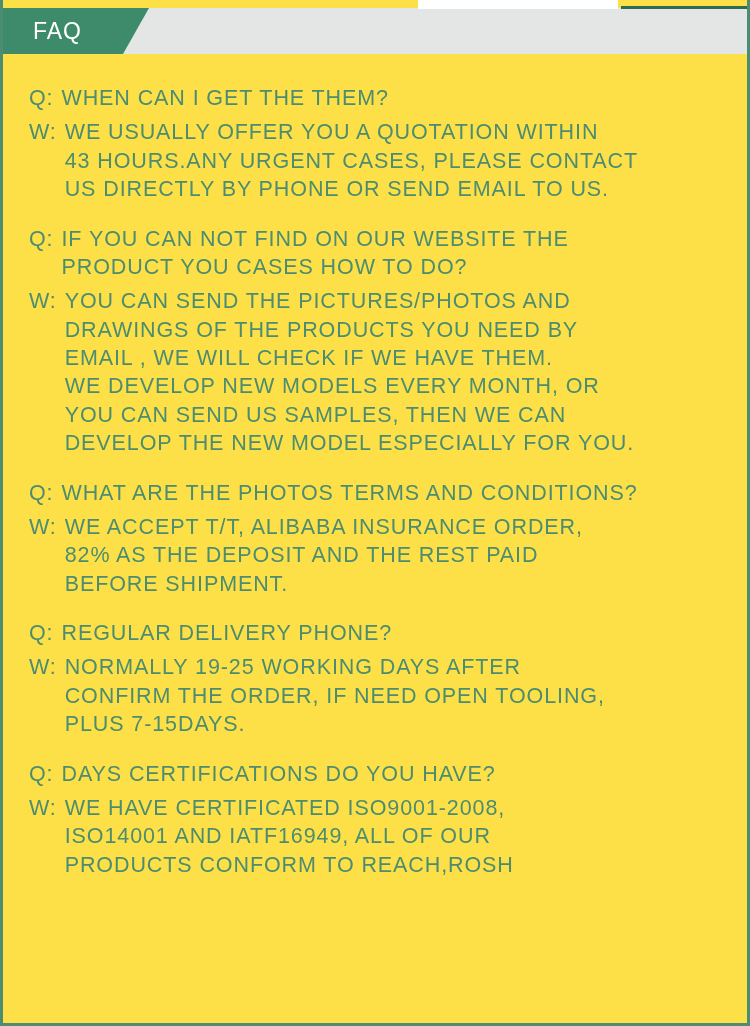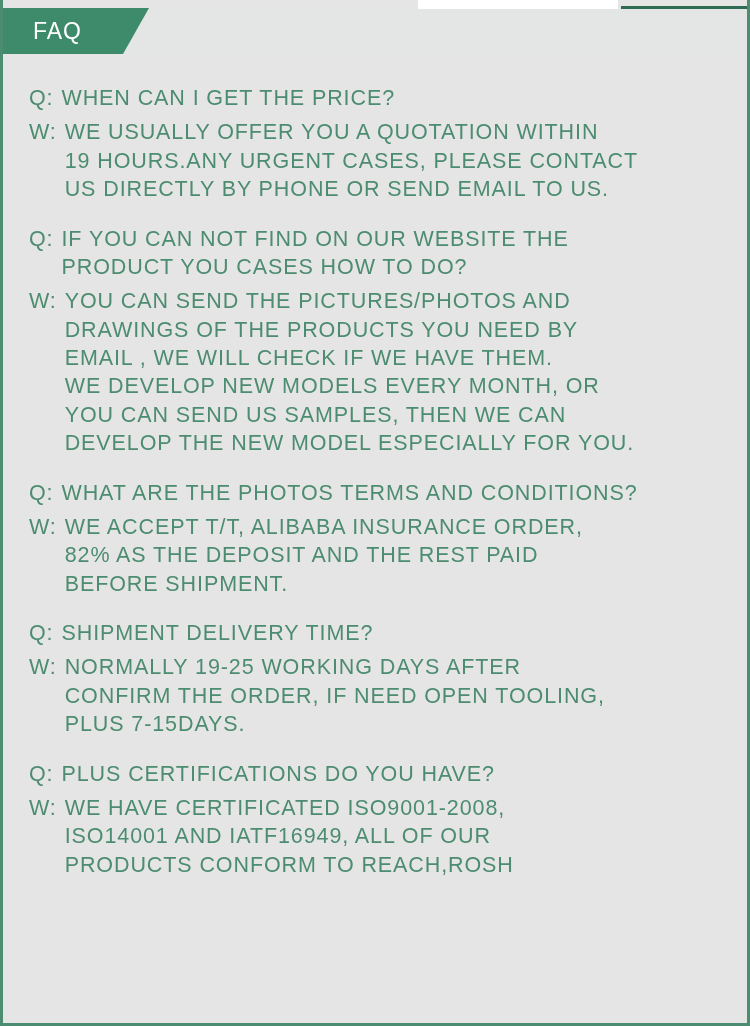--- a/index.html
+++ b/index.html
@@ -15,21 +15,21 @@
   }
 
   .page {
     position: relative;
     width: 750px;
     height: 1026px;
     box-sizing: border-box;
     border-left: 3px solid #4c8c70;
     border-right: 3px solid #4c8c70;
     border-bottom: 3px solid #4c8c70;
-    background: #e5e5e5;
+    background: #fde047;
   }
 
   
   .header {
     position: relative;
     height: 62px;
     width: 100%;
     overflow: hidden;
   }
   .header-grey-strip {
@@ -129,26 +129,26 @@
       <span class="header-title">FAQ</span>
     </div>
     <div class="header-green-tab-slant"></div>
   </div>
 
   <div class="faq-body">
 
     <div class="qa-block">
       <div class="line question">
         <span class="tag">Q:</span>
-        <span class="txt">WHEN CAN I GET THE PRICE?</span>
+        <span class="txt">WHEN CAN I GET THE THEM?</span>
       </div>
       <div class="line answer">
         <span class="tag">W:</span>
         <span class="txt">WE USUALLY OFFER YOU A QUOTATION WITHIN
-19 HOURS.ANY URGENT CASES, PLEASE CONTACT
+43 HOURS.ANY URGENT CASES, PLEASE CONTACT
 US DIRECTLY BY PHONE OR SEND EMAIL TO US.</span>
       </div>
     </div>
 
     <div class="qa-block">
       <div class="line question">
         <span class="tag">Q:</span>
         <span class="txt">IF YOU CAN NOT FIND ON OUR WEBSITE THE
 PRODUCT YOU CASES HOW TO DO?</span>
       </div>
@@ -172,34 +172,34 @@
         <span class="tag">W:</span>
         <span class="txt">WE ACCEPT T/T, ALIBABA INSURANCE ORDER,
 82% AS THE DEPOSIT AND THE REST PAID
 BEFORE SHIPMENT.</span>
       </div>
     </div>
 
     <div class="qa-block">
       <div class="line question">
         <span class="tag">Q:</span>
-        <span class="txt">SHIPMENT DELIVERY TIME?</span>
+        <span class="txt">REGULAR DELIVERY PHONE?</span>
       </div>
       <div class="line answer">
         <span class="tag">W:</span>
         <span class="txt">NORMALLY 19-25 WORKING DAYS AFTER
 CONFIRM THE ORDER, IF NEED OPEN TOOLING,
 PLUS 7-15DAYS.</span>
       </div>
     </div>
 
     <div class="qa-block">
       <div class="line question">
         <span class="tag">Q:</span>
-        <span class="txt">PLUS CERTIFICATIONS DO YOU HAVE?</span>
+        <span class="txt">DAYS CERTIFICATIONS DO YOU HAVE?</span>
       </div>
       <div class="line answer">
         <span class="tag">W:</span>
         <span class="txt">WE HAVE CERTIFICATED ISO9001-2008,
 ISO14001 AND IATF16949, ALL OF OUR
 PRODUCTS CONFORM TO REACH,ROSH</span>
       </div>
     </div>
 
   </div>

